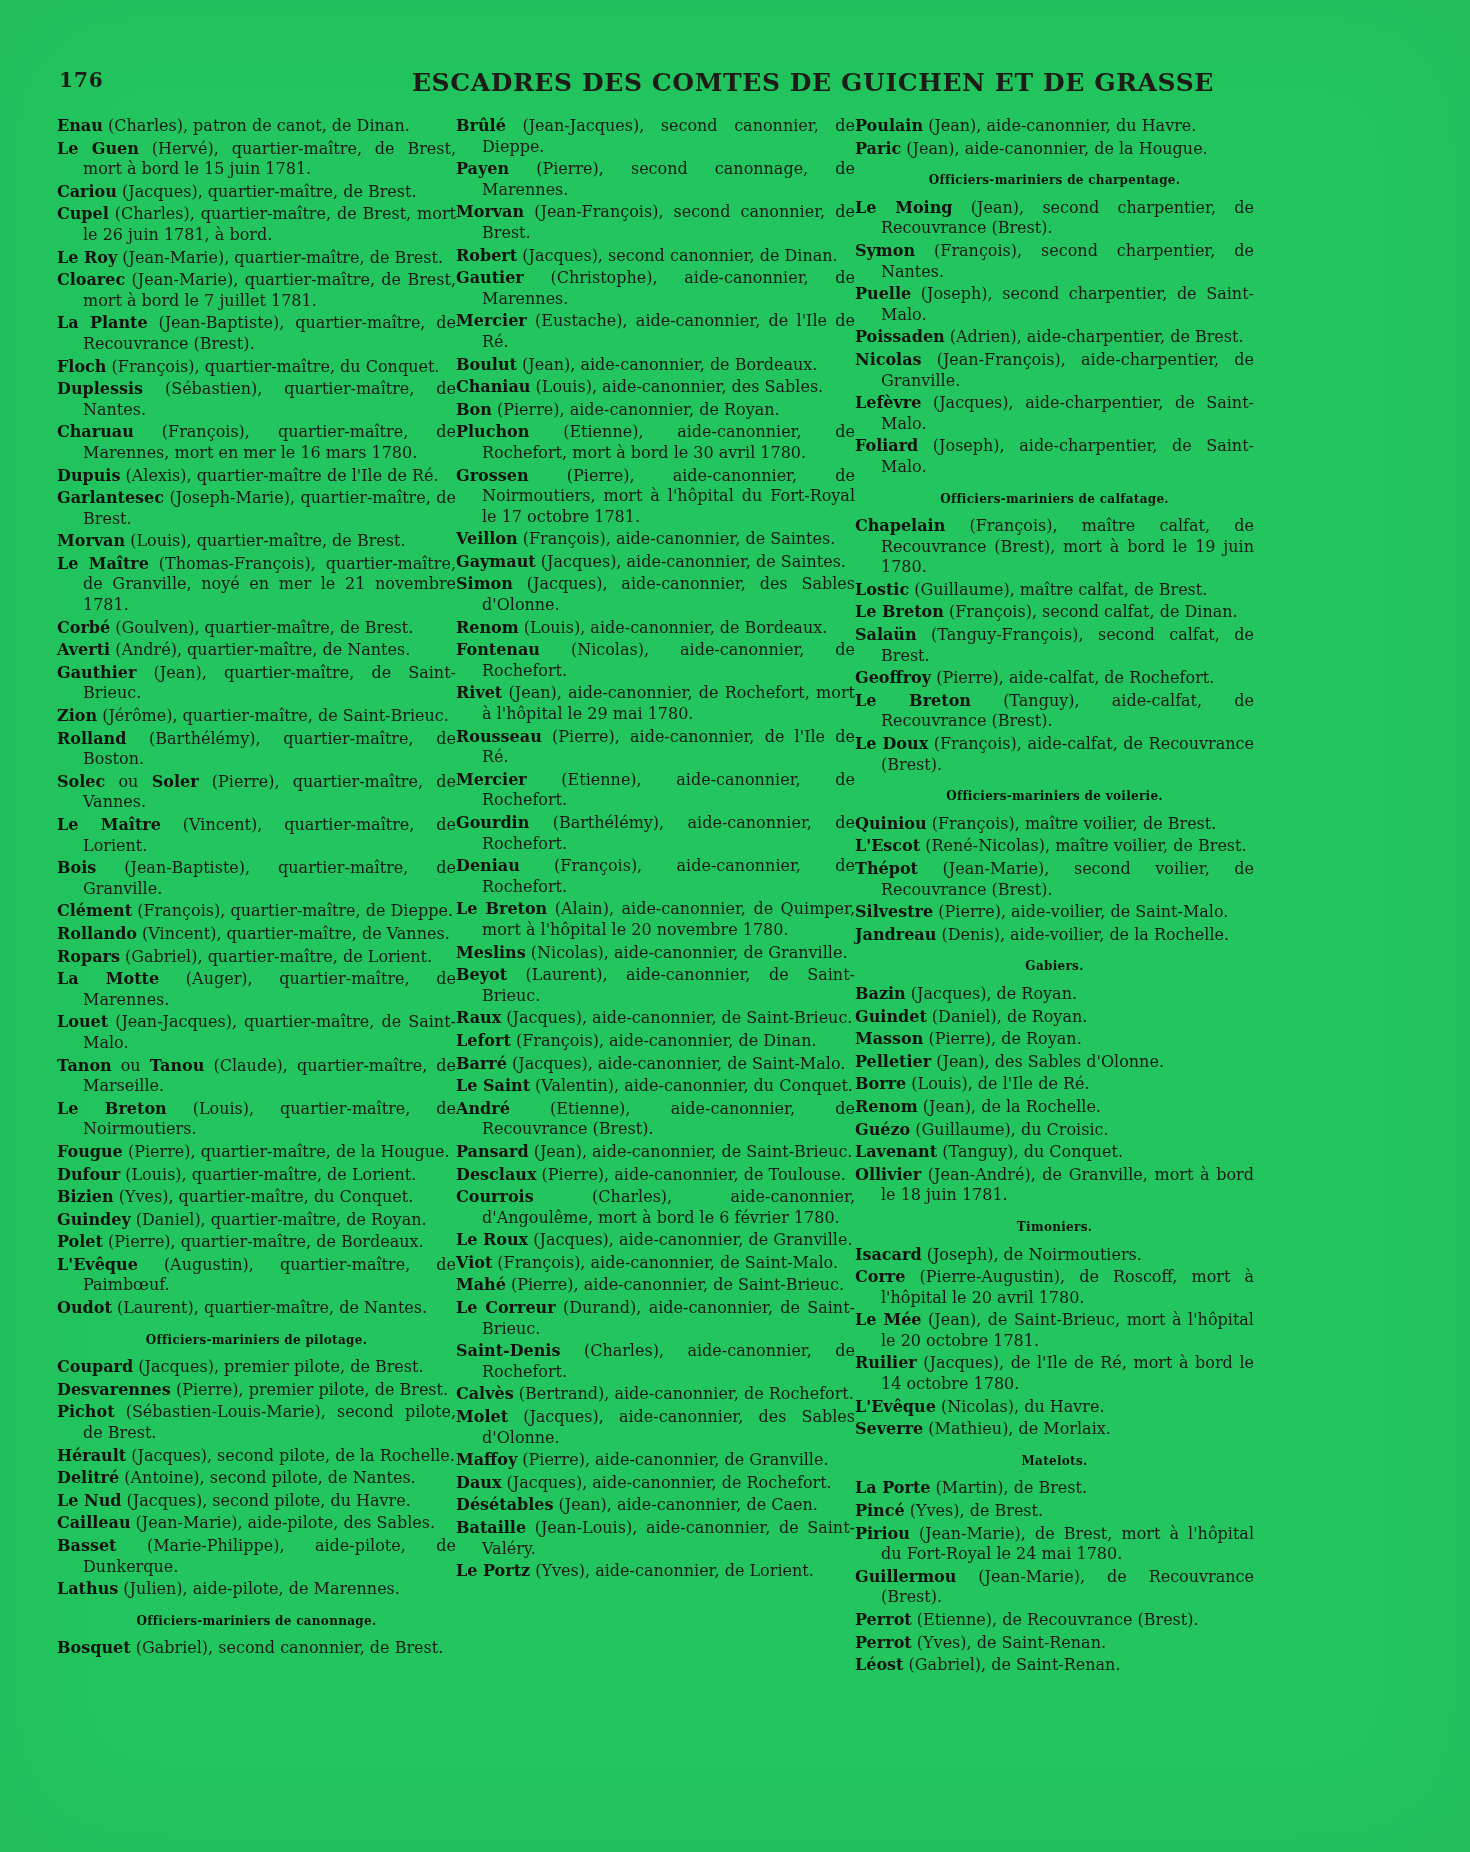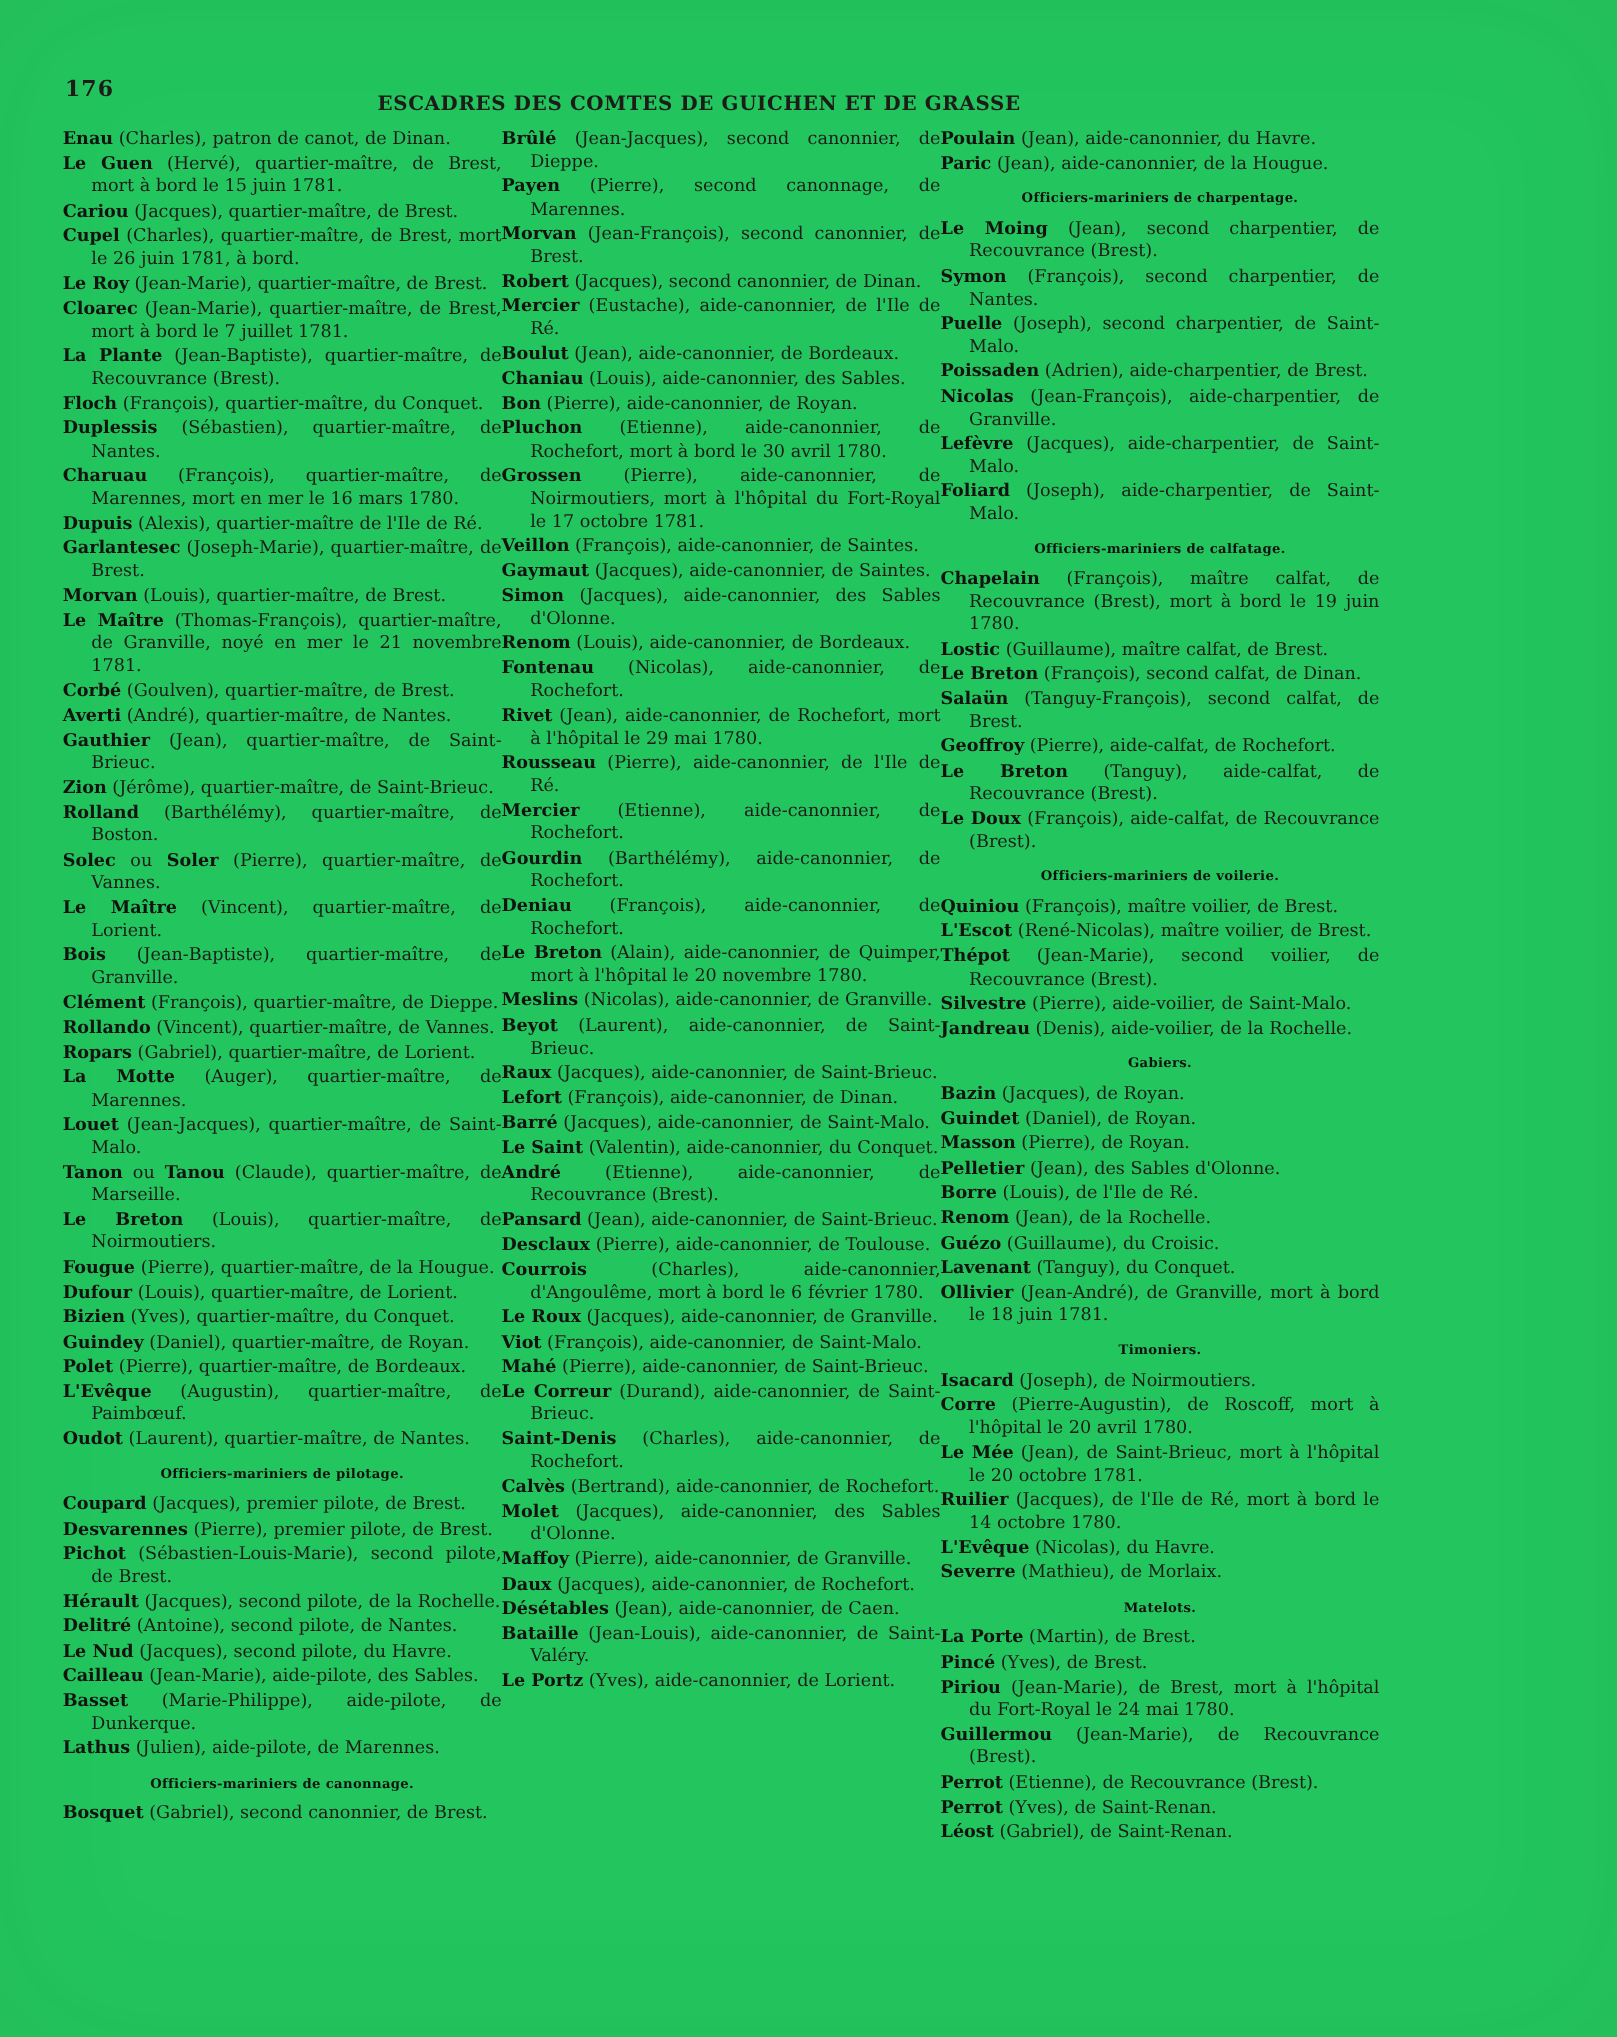--- a/index.html
+++ b/index.html
@@ -7,22 +7,22 @@
     position:relative;
     width:1470px;height:1852px;
     background:#22c55e;
     box-shadow:inset 0 0 140px rgba(90,80,60,.07);
     font-family:"DejaVu Serif","Liberation Serif",serif;
     color:#1d1c19;
     overflow:hidden;
   }
   .running-head{position:absolute;top:66px;left:57px;width:1197px;height:32px;}
   .page-number{position:absolute;left:2px;top:2px;font-weight:bold;font-size:20px;letter-spacing:1px;}
-  .page-title{position:absolute;left:0;right:40px;top:2px;margin:16px;text-align:center;
-    font-size:18px;font-weight:bold;letter-spacing:.6px;white-space:nowrap;}
+  .page-title{position:absolute;left:0;right:40px;top:2px;margin:0;text-align:right;
+    font-size:25px;font-weight:bold;letter-spacing:.6px;white-space:nowrap;}
   .columns{position:absolute;top:116px;left:57px;width:1197px;display:flex;}
   .column{flex:1 1 0;min-width:0;font-size:16px;line-height:20.6px;text-align:justify;}
   .entry{margin:0 0 2px 0;padding-left:26px;text-indent:-26px;}
   .entry b{font-weight:bold;color:#141310;}
   .section-heading{font-weight:bold;text-align:center;margin:11px 0 7px;
     font-size:12px;letter-spacing:.3px;text-indent:0;color:#141310;}
 </style>
 </head>
 <body>
 
@@ -80,20 +80,21 @@
         <p class="entry"><b>Basset</b><span> (Marie-Philippe), aide-pilote, de Dunkerque.</span></p>
         <p class="entry"><b>Lathus</b><span> (Julien), aide-pilote, de Marennes.</span></p>
         <div class="section-heading">Officiers-mariniers de canonnage.</div>
         <p class="entry"><b>Bosquet</b><span> (Gabriel), second canonnier, de Brest.</span></p>
       </div>
       <div class="column">
         <p class="entry"><b>Brûlé</b><span> (Jean-Jacques), second canonnier, de Dieppe.</span></p>
         <p class="entry"><b>Payen</b><span> (Pierre), second canonnage, de Marennes.</span></p>
         <p class="entry"><b>Morvan</b><span> (Jean-François), second canonnier, de Brest.</span></p>
         <p class="entry"><b>Robert</b><span> (Jacques), second canonnier, de Dinan.</span></p>
+        <p class="entry"><b>Gautier</b><span> (Christophe), aide-canonnier, de Marennes.</span></p>
         <p class="entry"><b>Mercier</b><span> (Eustache), aide-canonnier, de l'Ile de Ré.</span></p>
         <p class="entry"><b>Boulut</b><span> (Jean), aide-canonnier, de Bordeaux.</span></p>
         <p class="entry"><b>Chaniau</b><span> (Louis), aide-canonnier, des Sables.</span></p>
         <p class="entry"><b>Bon</b><span> (Pierre), aide-canonnier, de Royan.</span></p>
         <p class="entry"><b>Pluchon</b><span> (Etienne), aide-canonnier, de Rochefort, mort à bord le 30 avril 1780.</span></p>
         <p class="entry"><b>Grossen</b><span> (Pierre), aide-canonnier, de Noirmoutiers, mort à l'hôpital du Fort-Royal le 17 octobre 1781.</span></p>
         <p class="entry"><b>Veillon</b><span> (François), aide-canonnier, de Saintes.</span></p>
         <p class="entry"><b>Gaymaut</b><span> (Jacques), aide-canonnier, de Saintes.</span></p>
         <p class="entry"><b>Simon</b><span> (Jacques), aide-canonnier, des Sables d'Olonne.</span></p>
         <p class="entry"><b>Renom</b><span> (Louis), aide-canonnier, de Bordeaux.</span></p>

